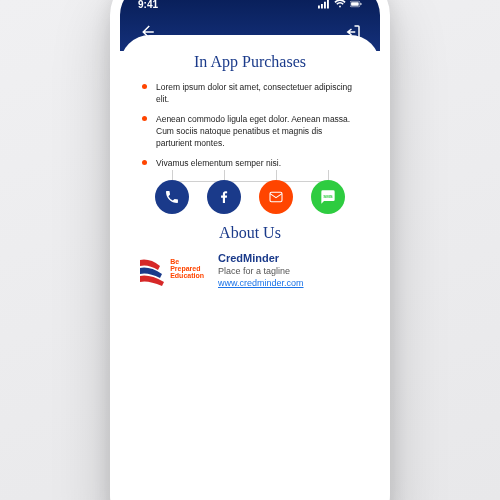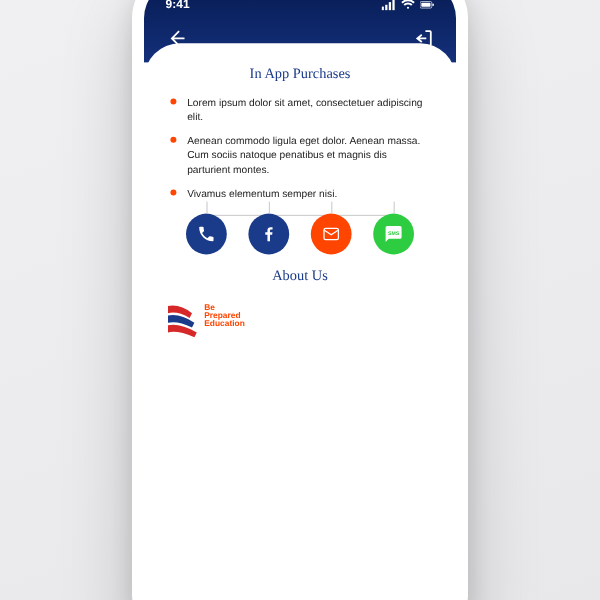--- a/index.html
+++ b/index.html
@@ -52,21 +52,21 @@
   .card {
     background: #fff;
     margin-top: -16px;
     border-top-left-radius: 30px;
     border-top-right-radius: 30px;
     padding: 18px 22px 10px;
   }
   .section-h {
     font-family: Georgia, "Times New Roman", serif;
     color: #1a3a8a;
-    font-size: 12px; font-weight: 500;
+    font-size: 16px; font-weight: 500;
     text-align: center;
     margin: 8px 0 10px;
   }
   .section-h.first { margin-top: 0; }
   ul.bullets { list-style: none; padding: 0; margin: 10px 0 8px; }
   ul.bullets li {
     position: relative;
     padding-left: 14px;
     font-size: 8.5px; line-height: 1.45;
     color: #222;
@@ -201,17 +201,22 @@
             <path d="M2 8 Q12 6 22 14 L20 18 Q10 12 2 14 Z" fill="#d62828"></path>
             <path d="M2 16 Q12 14 24 22 L22 26 Q10 20 2 22 Z" fill="#1a3a8a"></path>
             <path d="M2 24 Q12 22 26 30 L24 34 Q10 28 2 30 Z" fill="#d62828"></path>
           </svg>
           <div class="logo-text">
             <div>Be</div>
             <div>Prepared</div>
             <div>Education</div>
           </div>
         </div>
+        <div class="about-meta">
+          <div class="brand">CredMinder</div>
+          <div class="tag">Place for a tagline</div>
+          <span class="link">www.credminder.com</span>
+        </div>
       </div>
 
     </div>
   </div>
 </div>
 
 </body></html>

